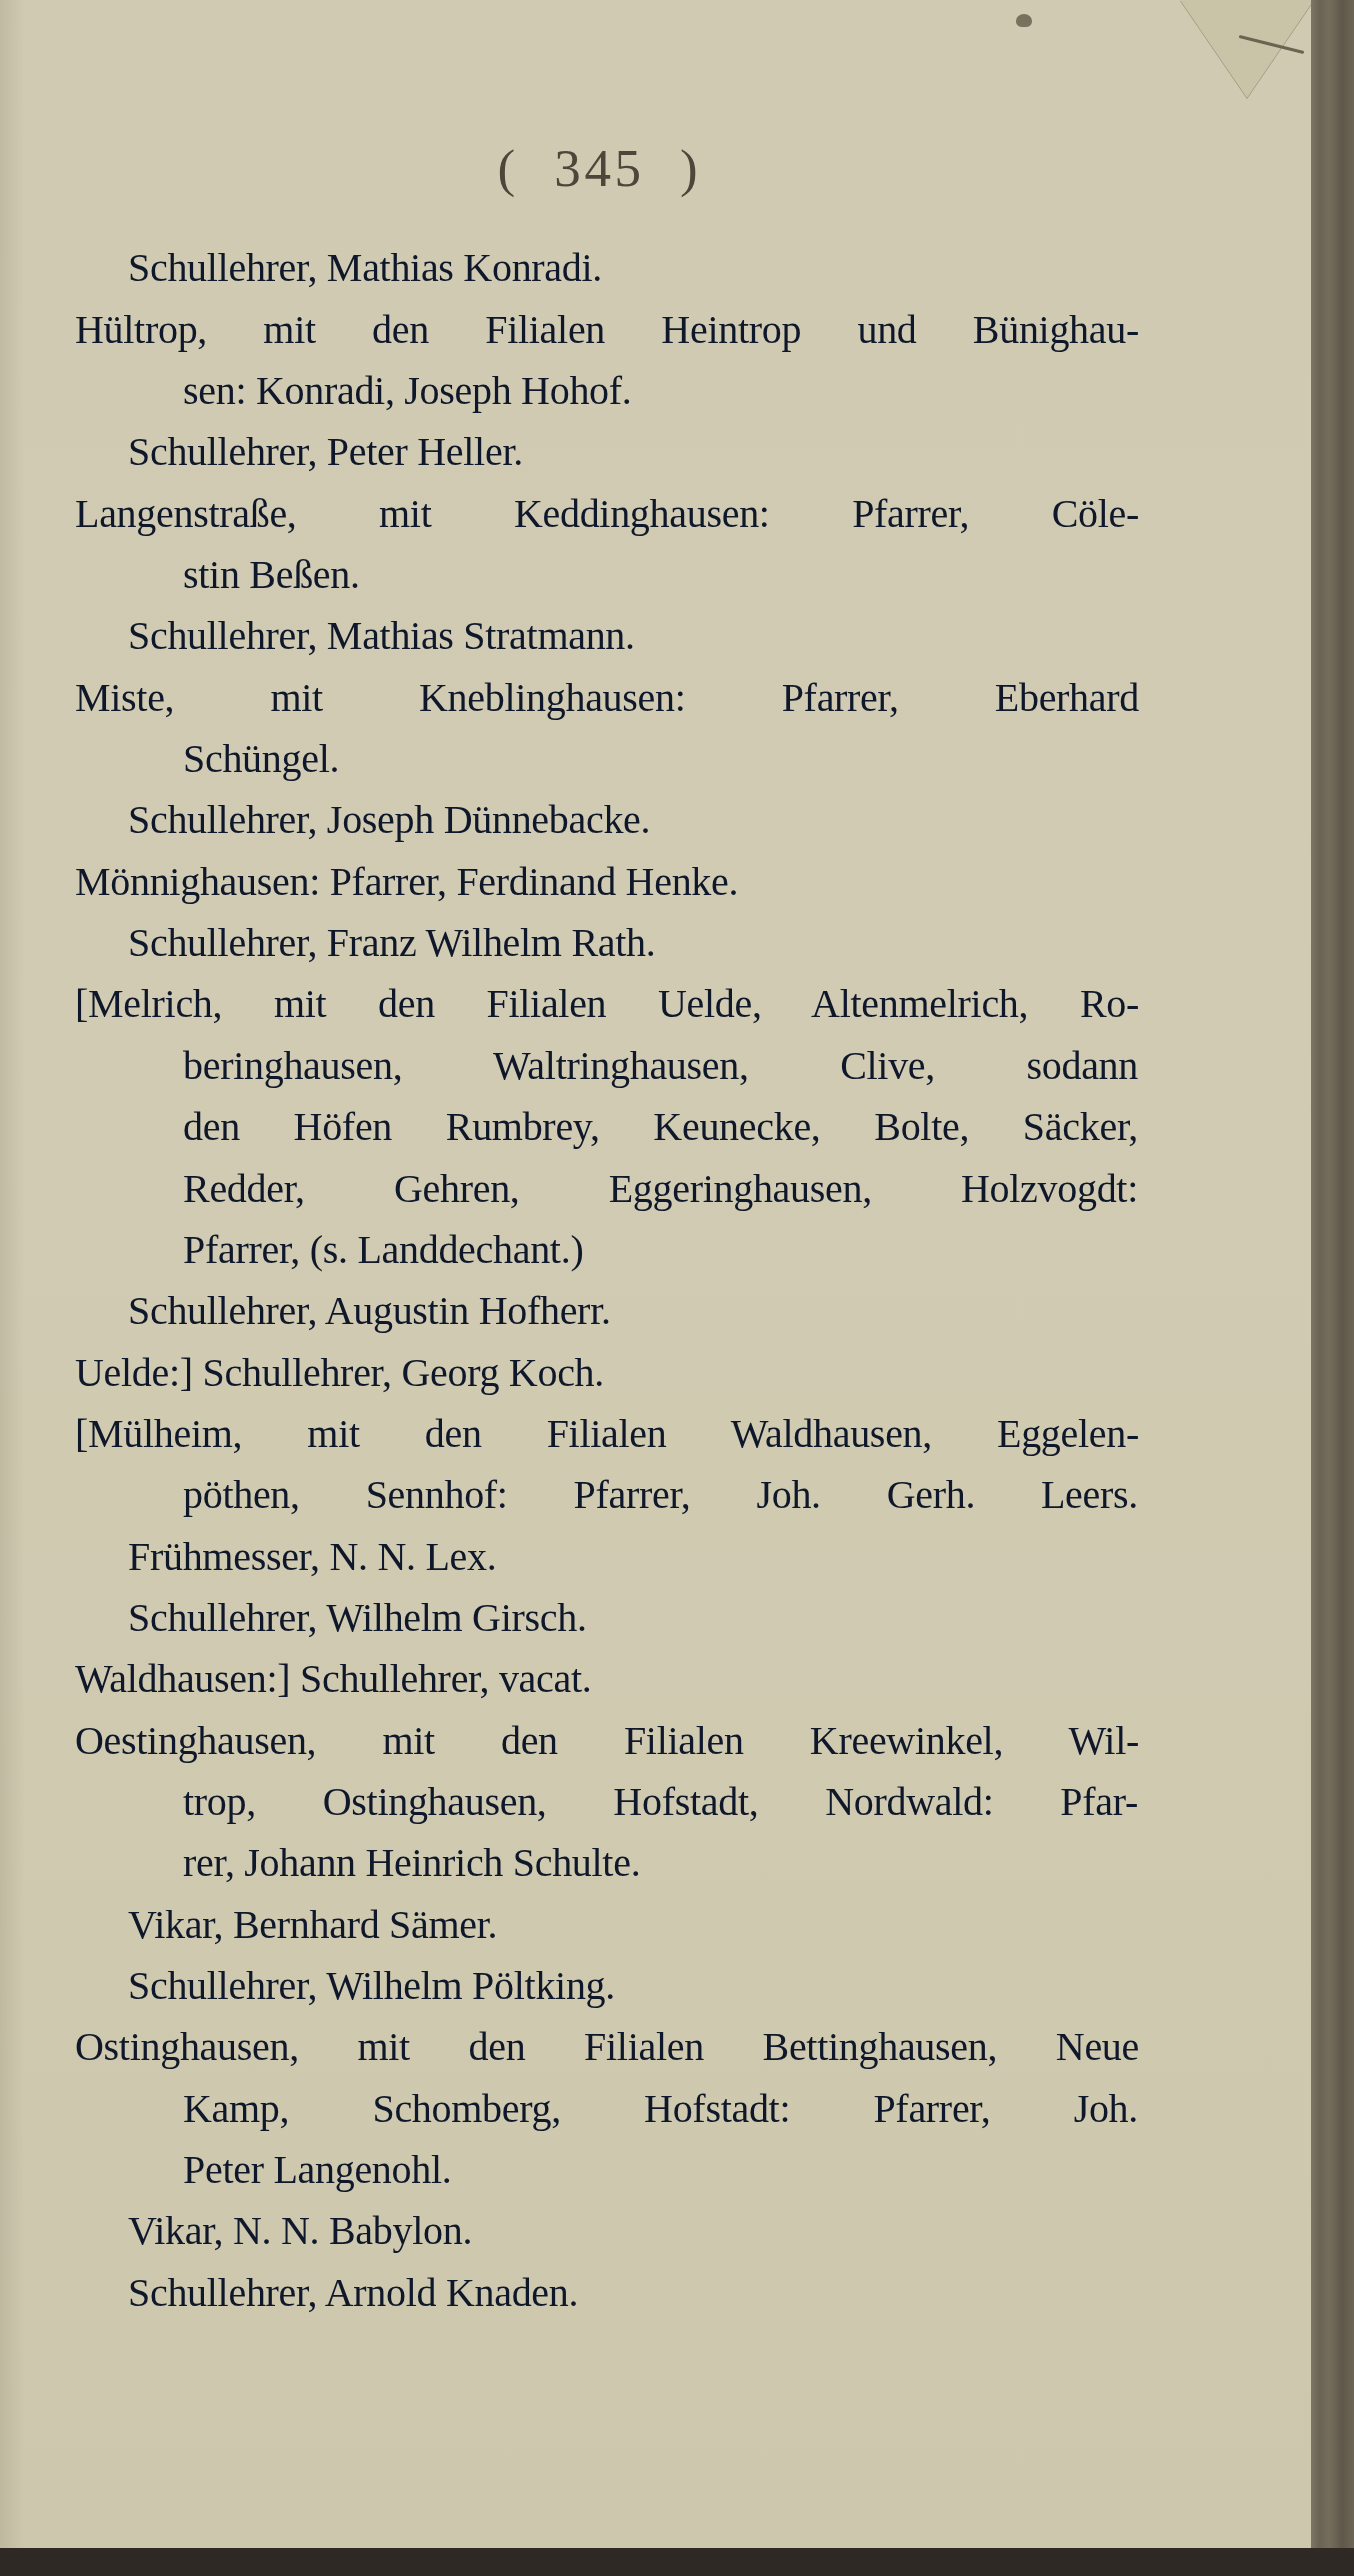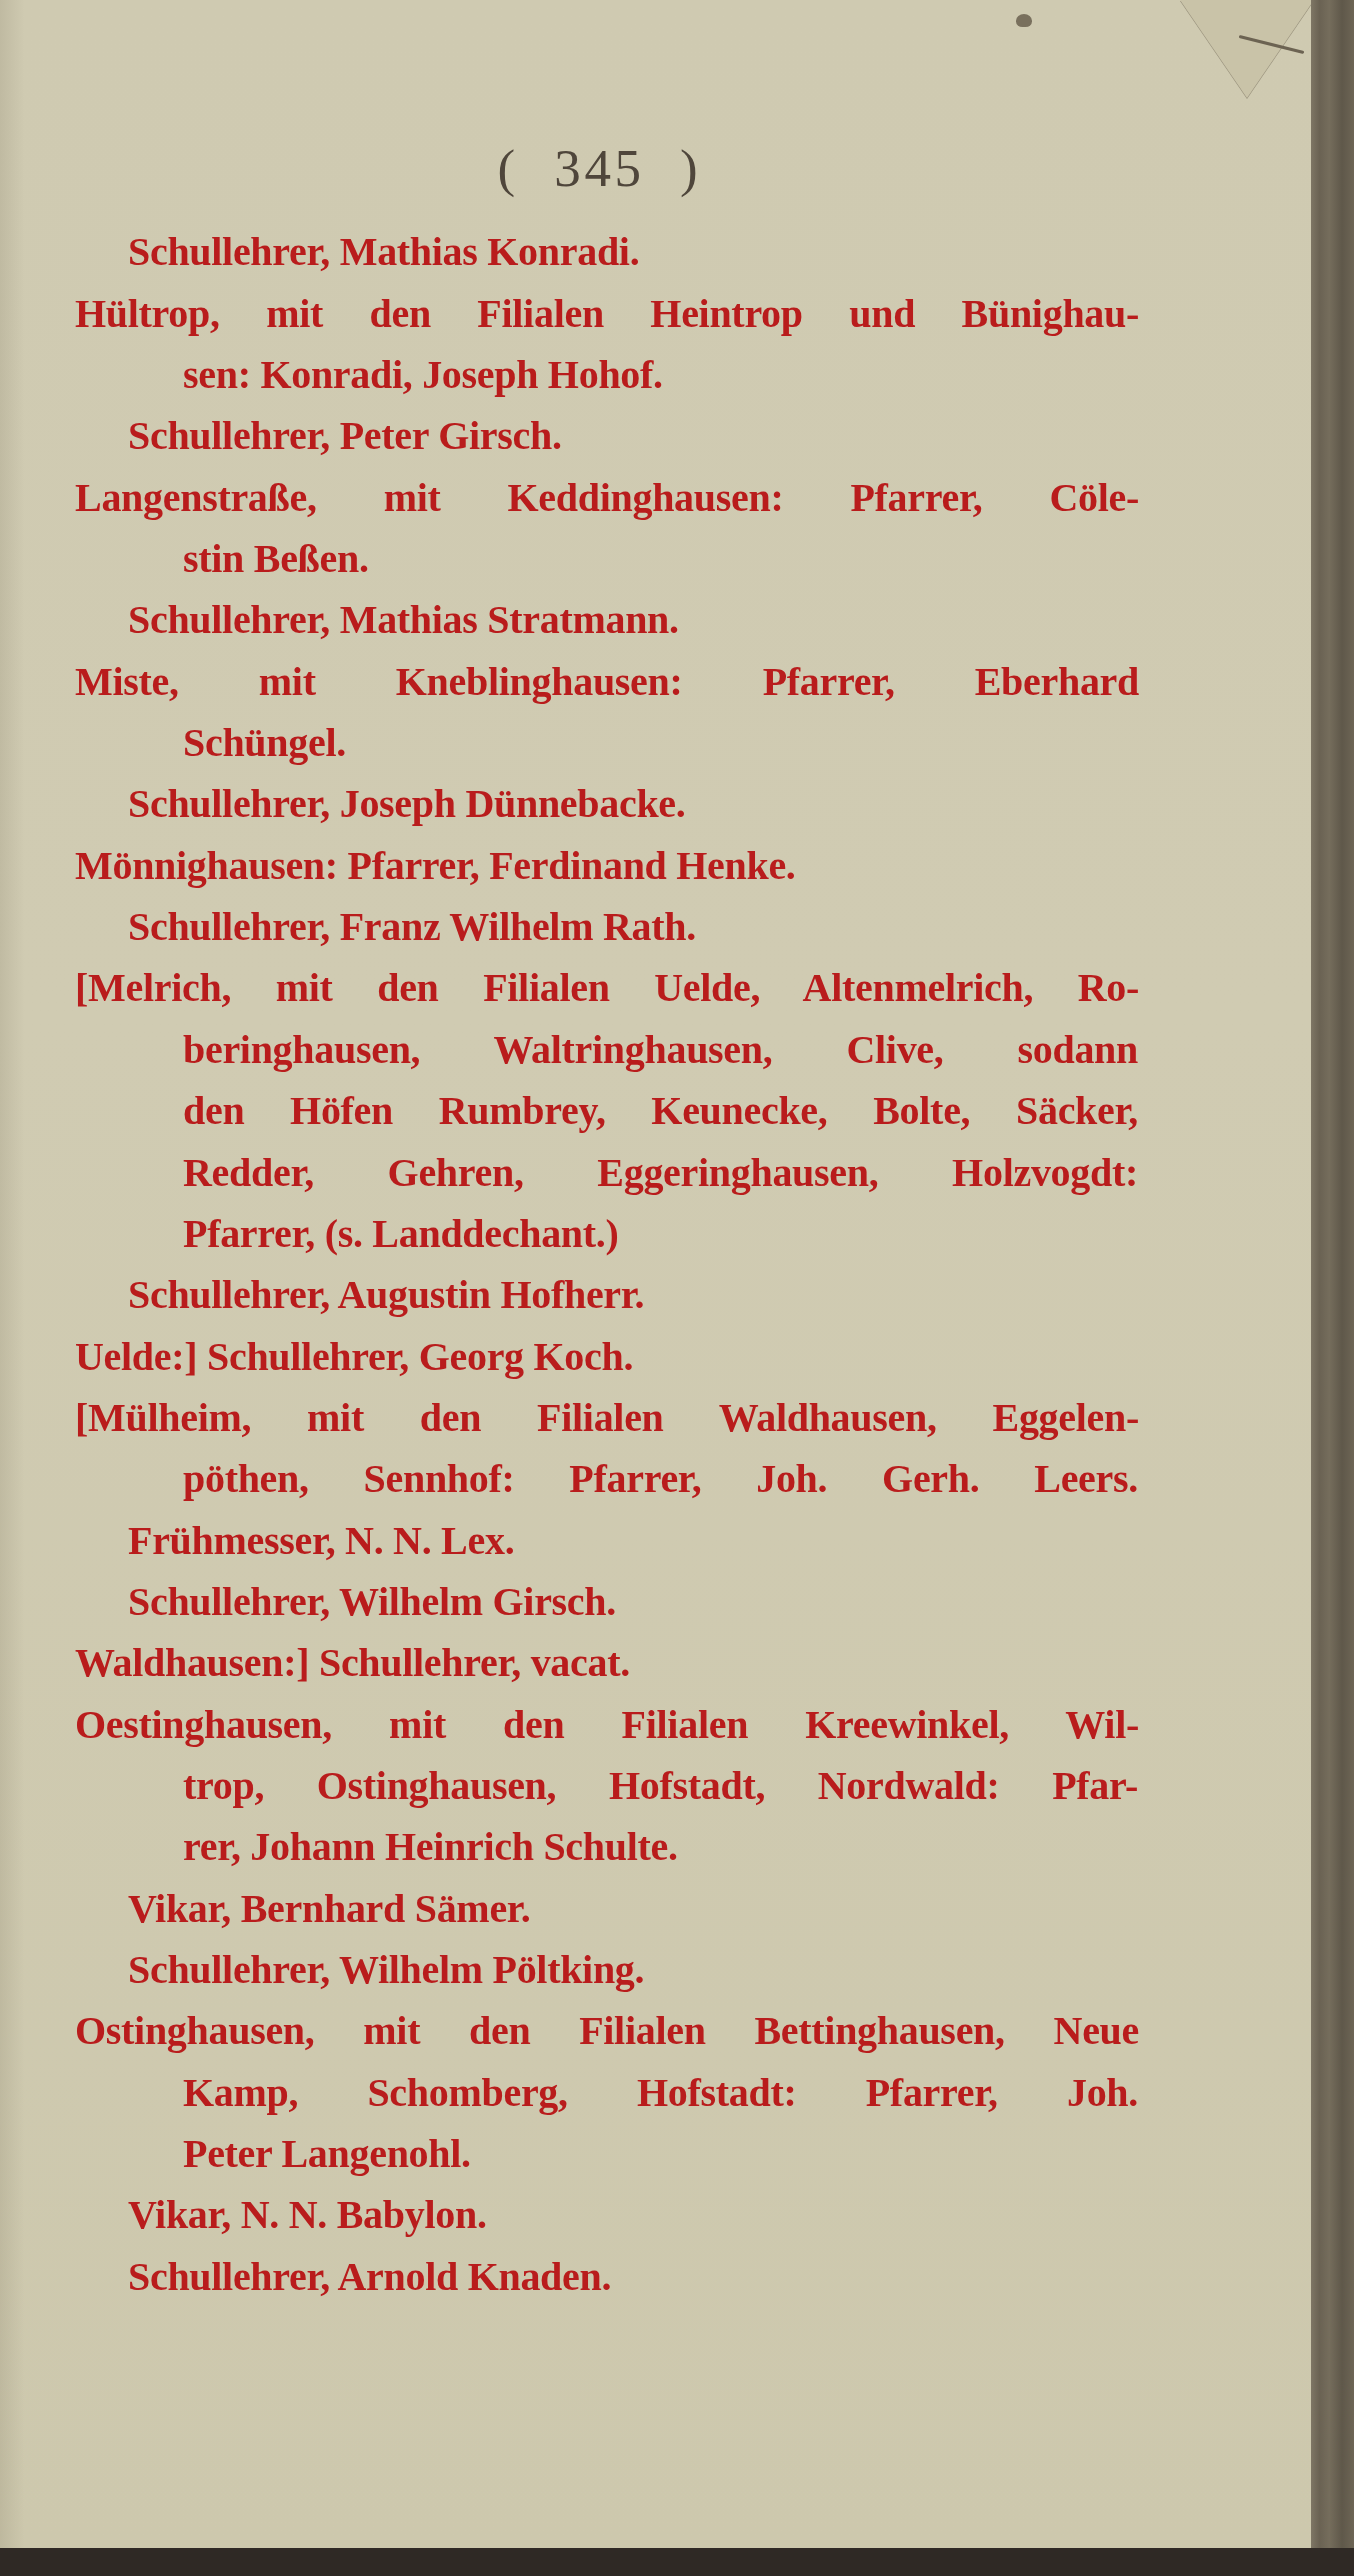--- a/index.html
+++ b/index.html
@@ -74,25 +74,26 @@
   .text {
     position: absolute;
     left: 0; top: 0;
     width: 1311px;
   }
   .line {
     position: absolute;
     height: 61px;
     line-height: 61px;
     font-size: 40px;
-    font-weight: bold;
-    color: #b91c1c;
+    font-weight: normal;
+    color: #0f172a;
     white-space: nowrap;
     letter-spacing: -0.3px;
     transform-origin: left center;
+    margin-top: 16px;
   }
   .head { left: 75px; }
   .sub  { left: 128px; }
   .cont { left: 183px; }
   .full {
     white-space: normal;
     text-align: justify;
     text-align-last: justify;
   }
   .head.full { width: 1064px; }
@@ -107,21 +108,21 @@
 <div class="speck"></div>
 <div class="edge-right"></div>
 <div class="edge-bottom"></div>
 
 <div class="pagenum">( 345 )</div>
 
 <div class="text" id="text-block">
     <div class="line sub" style="top: 221px; transform: scaleX(1);">Schullehrer, Mathias Konradi.</div>
     <div class="line head full" style="top: 283px;">Hültrop, mit den Filialen Heintrop und Bünighau-</div>
     <div class="line cont" style="top: 344px; transform: scaleX(1);">sen: Konradi, Joseph Hohof.</div>
-    <div class="line sub" style="top: 405px; transform: scaleX(1);">Schullehrer, Peter Girsch.</div>
+    <div class="line sub" style="top: 405px; transform: scaleX(1);">Schullehrer, Peter Heller.</div>
     <div class="line head full" style="top: 467px;">Langenstraße, mit Keddinghausen: Pfarrer, Cöle-</div>
     <div class="line cont" style="top: 528px; transform: scaleX(1);">stin Beßen.</div>
     <div class="line sub" style="top: 589px; transform: scaleX(1);">Schullehrer, Mathias Stratmann.</div>
     <div class="line head full" style="top: 651px;">Miste, mit Kneblinghausen: Pfarrer, Eberhard</div>
     <div class="line cont" style="top: 712px; transform: scaleX(1);">Schüngel.</div>
     <div class="line sub" style="top: 773px; transform: scaleX(1);">Schullehrer, Joseph Dünnebacke.</div>
     <div class="line head" style="top: 835px; transform: scaleX(1); text-align: center;">Mönnighausen: Pfarrer, Ferdinand Henke.</div>
     <div class="line sub" style="top: 896px; transform: scaleX(1);">Schullehrer, Franz Wilhelm Rath.</div>
     <div class="line head full" style="top: 957px;">[Melrich, mit den Filialen Uelde, Altenmelrich, Ro-</div>
     <div class="line cont full" style="top: 1019px;">beringhausen, Waltringhausen, Clive, sodann</div>

